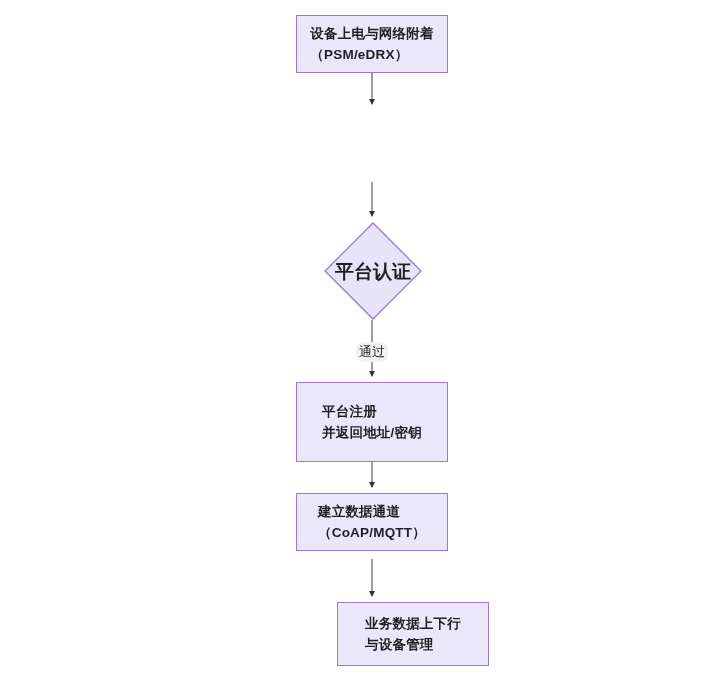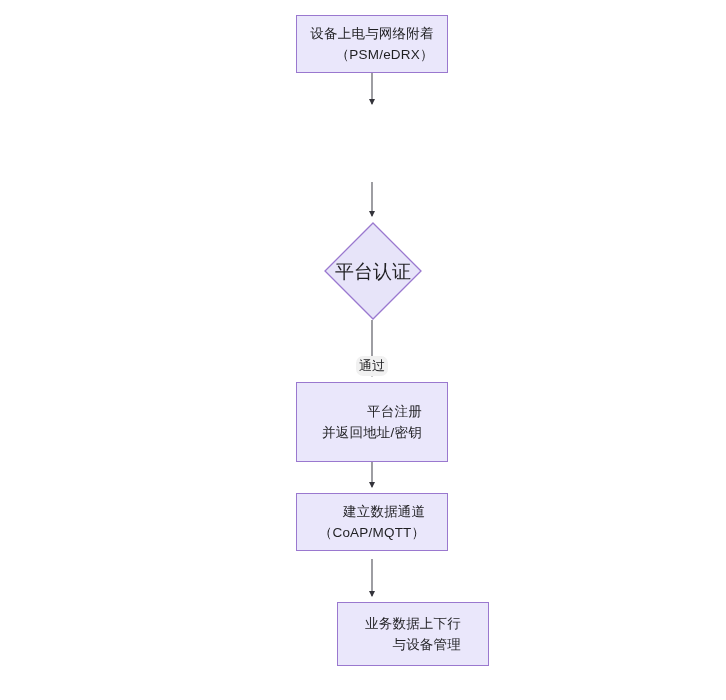--- a/index.html
+++ b/index.html
@@ -26,21 +26,22 @@
     width: 726px;
     height: 700px;
     pointer-events: none;
   }
   .node {
     position: absolute;
     box-sizing: border-box;
     display: flex;
     align-items: center;
     justify-content: center;
-    text-align: right;
+    text-align: left;
+    font-weight: bold;
   }
   .node-process {
     background: #eae7fb;
     border: 1.3px solid #9a78cf;
     color: #222222;
   }
   .node-label {
     font-size: 13.5px;
     line-height: 21px;
     color: #1f1f22;
@@ -111,21 +112,21 @@
   </div>
 
 
   <div class="node node-decision" style="left:324px; top:222px; width:98px; height:98px;">
     <svg class="diamond-shape" viewBox="0 0 98 98" preserveAspectRatio="none">
       <polygon points="49,1 97,49 49,97 1,49" fill="#e7e4f9" stroke="#9a78cf" stroke-width="1.3"></polygon>
     </svg>
     <div class="diamond-text">平台认证</div>
   </div>
 
-  <div class="edge-label" style="left:372px; top:356px;border-radius:7px;">通过</div>
+  <div class="edge-label" style="left:372px; top:342px;border-radius:7px;">通过</div>
 
   <div class="node node-process" style="left:296px; top:382px; width:152px; height:80px;">
     <div class="node-label">平台注册
 并返回地址/密钥</div>
   </div>
 
   <div class="node node-process" style="left:296px; top:493px; width:152px; height:58px;">
     <div class="node-label">建立数据通道
 （CoAP/MQTT）</div>
   </div>

